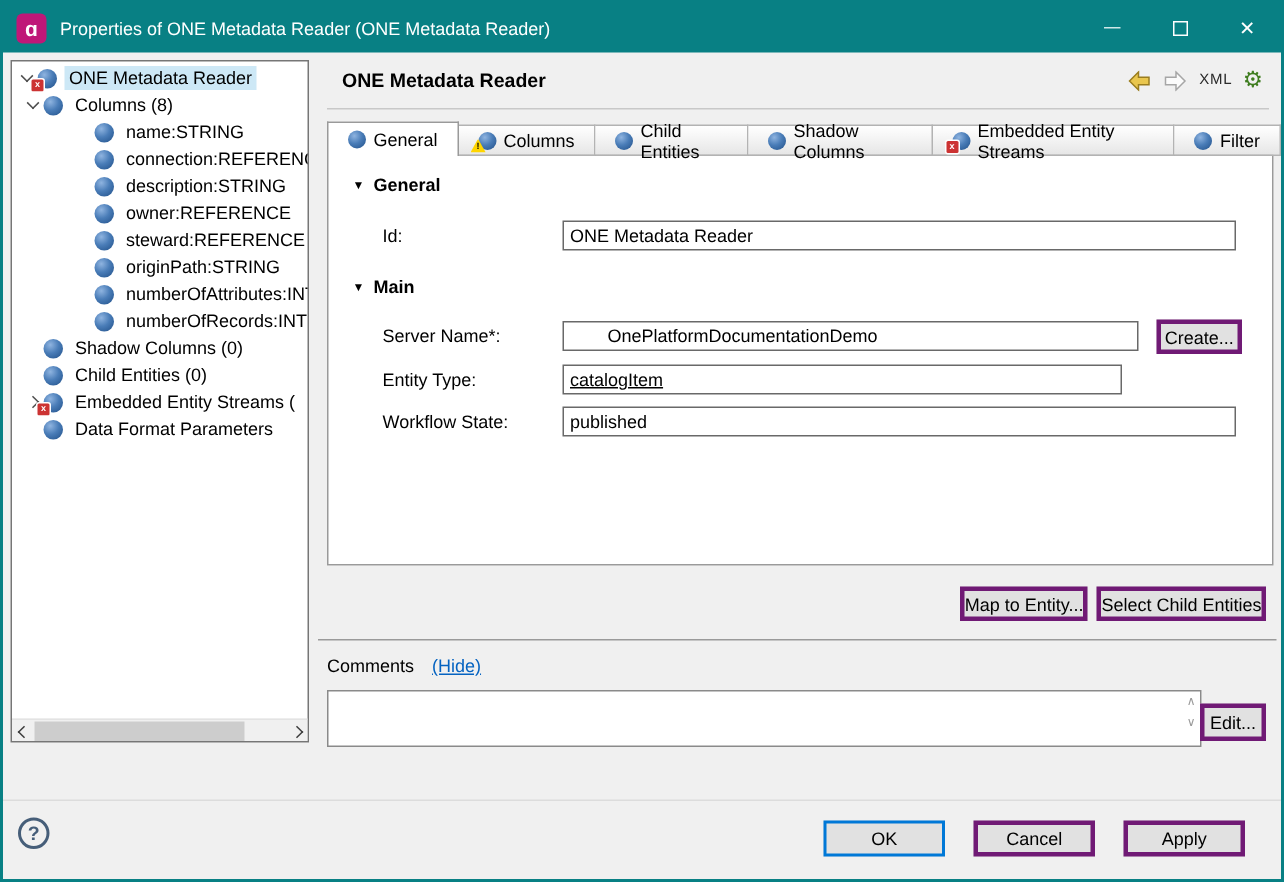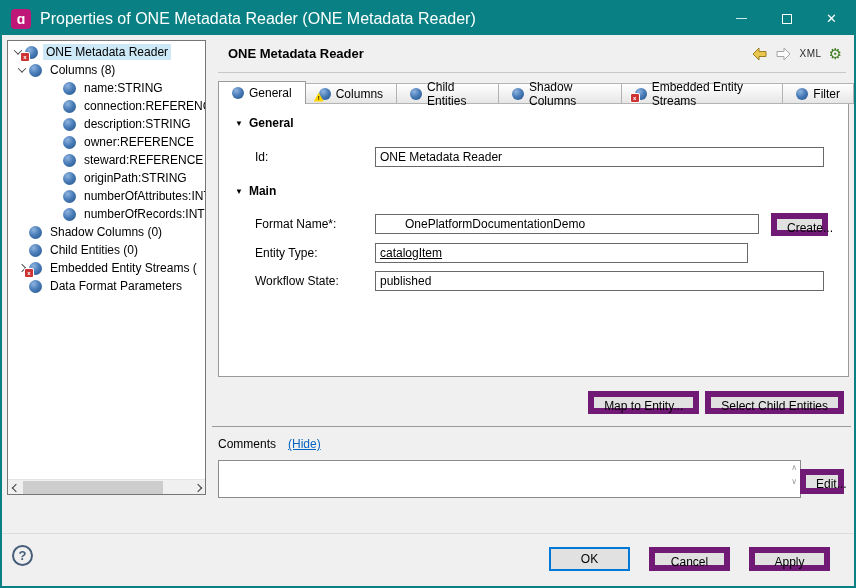--- a/index.html
+++ b/index.html
@@ -6,21 +6,21 @@
   html,body { width:856px; height:588px; }
   body { font-family:"Liberation Sans", sans-serif; font-size:12px; color:#000; }
   .window { position:absolute; inset:0; width:856px; height:588px; background:#f0f0f0;
             border:2px solid #088084; overflow:hidden; }
 
   
   .titlebar { position:absolute; left:0; top:0; right:0; height:33px; background:#088084;
               display:flex; align-items:center; padding-left:9px; }
   .applogo { width:20px; height:20px; border-radius:4px; background:#bf1778; color:#fff;
              font-weight:bold; font-size:14px; display:flex; align-items:center; justify-content:center; }
-  .wtitle { color:#fff; font-size:16px; margin-left:9px; flex:1; white-space:nowrap; overflow:hidden; }
+  .wtitle { color:#fff; font-size:12px; margin-left:9px; flex:1; white-space:nowrap; overflow:hidden; }
   .wcontrols { display:flex; height:33px; margin-left:auto; }
   .wbtn { width:45px; height:33px; display:flex; align-items:center; justify-content:center; color:#fff; }
   .min-glyph { width:11px; height:1px; background:#cfe8e8; display:block; }
   .max-glyph { width:10px; height:10px; border:1px solid #fff; display:block; }
   .close-glyph { font-size:13px; line-height:13px; color:#fff; }
 
   
   .tree-panel { position:absolute; left:5px; top:38px; width:199px; height:455px; background:#fff;
                 border:1px solid #767676; overflow:hidden; }
   .tree-row { display:flex; align-items:center; height:18px; white-space:nowrap; overflow:hidden; }
@@ -63,22 +63,22 @@
   .tab .sphere { width:12px; height:12px; margin-right:0; }
 
   
   .panel { position:absolute; left:216px; top:101px; width:631px; height:274px; background:#fff;
            border:1px solid #9a9a9a; z-index:1; }
   .sect { position:absolute; left:16px; display:flex; align-items:center; gap:6px; font-weight:bold; }
   .sect .tri { font-size:8px; color:#000; }
   .flabel { position:absolute; left:36px; font-size:12px; }
   .finput { position:absolute; height:20px; border:1px solid #696969; background:#fff; font-size:12px;
             font-family:"Liberation Sans",sans-serif; padding:0 4px; }
-  .btn { background:#e1e1e1; border:6px solid #701a75; font-size:12px; font-family:"Liberation Sans",sans-serif;
-         padding:2px 10px; height:23px; }
+  .btn { background:#e1e1e1; border:3px solid #701a75; font-size:12px; font-family:"Liberation Sans",sans-serif;
+         padding:2px 0; height:23px; }
   .create-btn { position:absolute; left:552px; top:104px; width:57px; }
   .panel-actions { position:absolute; right:10px; top:389px; display:flex; gap:6px; }
   .hr2 { position:absolute; left:210px; right:3px; top:424px; height:1px; background:#9a9a9a; }
 
   
   .comments-row { position:absolute; left:216px; top:435px; display:flex; gap:12px; align-items:center; }
   .hide-link { color:#0563c1; text-decoration:underline; }
   .comments-box { position:absolute; left:216px; top:458px; width:583px; height:38px; background:#fff;
                   border:1px solid #8a8a8a; }
   .comments-box textarea { position:absolute; inset:1px 18px 1px 1px; border:none; resize:none; outline:none;
@@ -252,21 +252,21 @@
       <span class="tri">▼</span>
       <span>General</span>
     </div>
     <span class="flabel" style="top:46px;">Id:</span>
     <input class="finput" style="left: 156px; top: 43px; width: 449px;" value="ONE Metadata Reader">
 
     <div class="sect" style="top:80px;">
       <span class="tri">▼</span>
       <span>Main</span>
     </div>
-    <span class="flabel" style="top:113px;">Format Name*:</span>
+    <span class="flabel" style="top:113px;">Server Name*:</span>
     <input class="finput" style="left: 156px; top: 110px; width: 384px; padding-left: 29px;" value="OnePlatformDocumentationDemo">
     <button class="btn create-btn" style="top:109px;">Create...</button>
 
     <span class="flabel" style="top:142px;">Entity Type:</span>
     <input class="finput" style="left: 156px; top: 139px; width: 373px; text-decoration: underline;" value="catalogItem">
 
     <span class="flabel" style="top:170px;">Workflow State:</span>
     <input class="finput" style="left: 156px; top: 167px; width: 449px;" value="published">
   </div>
 

